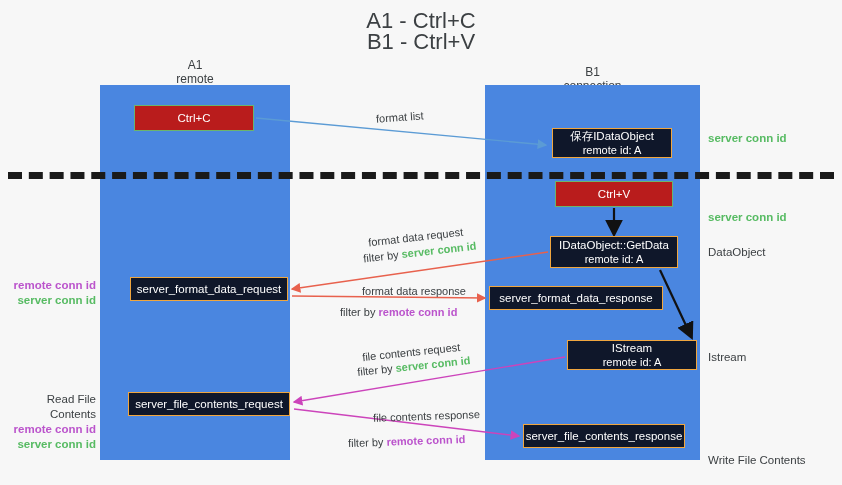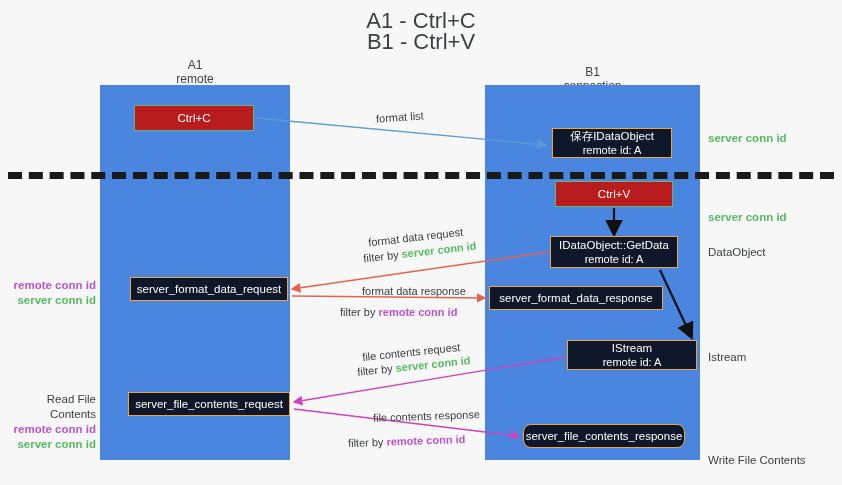--- a/index.html
+++ b/index.html
@@ -53,21 +53,21 @@
   .box .l2{font-size:11px;}
 
   #box-ctrlc{left:134px;top:105px;width:120px;height:26px;}
   #box-save{left:552px;top:128px;width:120px;height:30px;}
   #box-ctrlv{left:555px;top:181px;width:118px;height:26px;}
   #box-getdata{left:550px;top:236px;width:128px;height:32px;}
   #box-fmt-req{left:130px;top:277px;width:158px;height:24px;}
   #box-fmt-resp{left:489px;top:286px;width:174px;height:24px;}
   #box-istream{left:567px;top:340px;width:130px;height:30px;}
   #box-file-req{left:128px;top:392px;width:162px;height:24px;}
-  #box-file-resp{left:523px;top:424px;width:162px;height:24px;border-radius:8px;}
+  #box-file-resp{left:523px;top:424px;width:162px;height:24px;}
 
   
   .side{font-size:11.5px;line-height:15px;color:#3c4043;}
   .green-t{color:#57bb63;font-weight:bold;}
   .purple-t{color:#bb54cc;font-weight:bold;}
 
   #lbl-sc1{left:708px;top:131px;}
   #lbl-sc2{left:708px;top:210px;}
   #lbl-dataobject{left:708px;top:245px;}
   #lbl-istream{left:708px;top:350px;}

